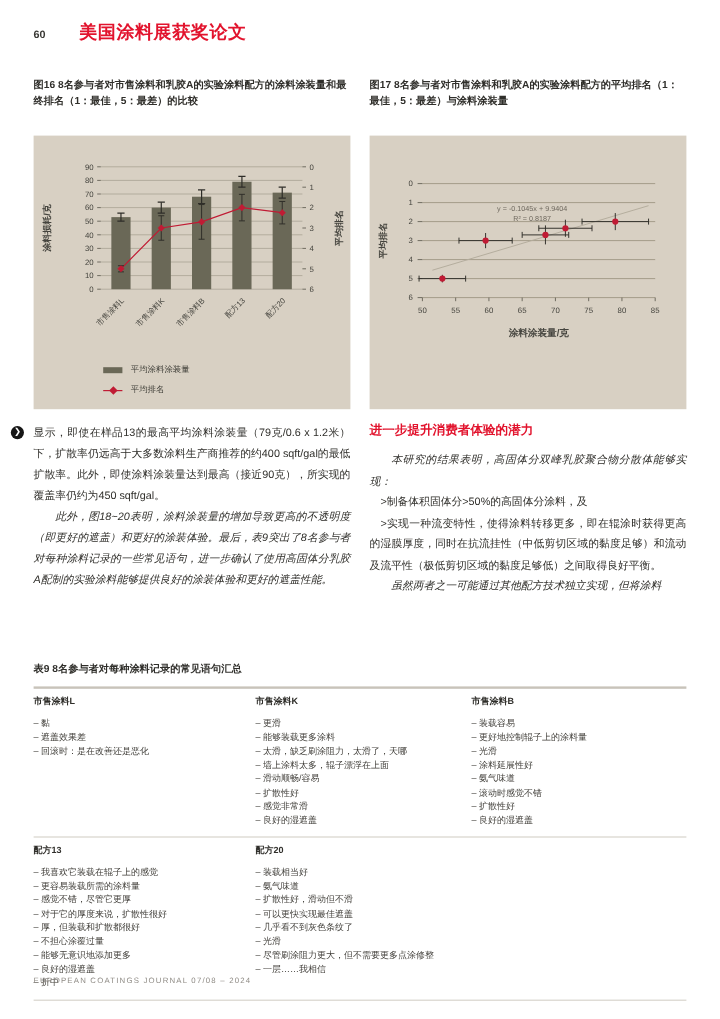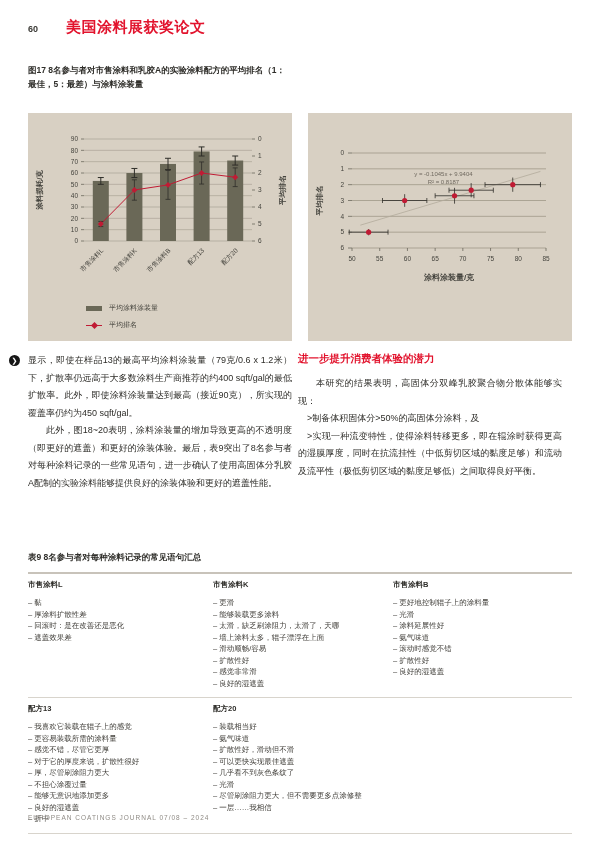--- a/index.html
+++ b/index.html
@@ -20,26 +20,26 @@
   .chart-box{width:264px;height:228px;background:#d8d0c3;overflow:hidden;}
   .chart-box svg{display:block;}
   .legend{margin:2px 0 0 58px;display:flex;flex-direction:column;gap:7px;}
   .legend-row{display:flex;align-items:center;gap:7px;font-size:7px;color:#3d3c36;}
   .swatch-bar{display:inline-block;width:16px;height:5px;background:#6a6857;}
   .swatch-line{position:relative;display:inline-block;width:16px;height:7px;}
   .swatch-line::before{content:"";position:absolute;left:0;right:0;top:3px;border-top:1px solid #c01b34;}
   .swatch-line::after{content:"";position:absolute;left:5.5px;top:1px;width:5px;height:5px;background:#c01b34;transform:rotate(45deg);}
 
   
-  .body-row{position:absolute;top:352px;left:28px;width:544px;display:grid;grid-template-columns:264px 264px;gap:6px;}
+  .body-row{position:absolute;top:352px;left:28px;width:544px;display:grid;grid-template-columns:264px 264px;gap:16px;}
   .col{position:relative;}
   .bullet-icon{position:absolute;left:-19px;top:3px;width:11px;height:11px;border-radius:50%;
                background:#161616;color:#fff;font-size:7px;line-height:11px;text-align:center;font-weight:bold;}
   p.body-p{margin:0;font-size:9px;line-height:17.5px;text-align:justify;color:#2f2e2a;}
-  p.indent{text-indent:2em;}
+  p.indent{text-indent:2em;font-style:italic;}
   p.bullet-line{text-indent:1em;}
   .sub-heading{margin:0 0 9px 0;font-size:10.5px;font-weight:bold;color:#e2132d;font-family:Liberation Mono, monospace;}
 
   
   .table-sec{position:absolute;top:552px;left:28px;width:544px;}
   .table-title{font-size:8.5px;font-weight:bold;margin:0 0 8px 0;color:#2f2e2a;}
   .rule-thick{border-top:2px solid #c8c3ba;}
   .rule-thin{border-top:1px solid #d8d4cc;}
   .t-grid{display:grid;grid-template-columns:185px 180px 1fr;padding:6px 0 8px 0;}
   .t-head{font-size:7.5px;font-weight:bold;color:#2f2e2a;margin-bottom:7px;}
@@ -53,20 +53,21 @@
 <body>
 
 <div class="page">
 
   <div class="hdr">
     <span class="page-num">60</span>
     <span class="section-title">美国涂料展获奖论文</span>
   </div>
 
   <div class="caption-row">
+    <div class="fig-caption">图16 8名参与者对市售涂料和乳胶A的实验涂料配方的涂料涂装量和最终排名（1：最佳，5：最差）的比较</div>
     <div class="fig-caption">图17 8名参与者对市售涂料和乳胶A的实验涂料配方的平均排名（1：最佳，5：最差）与涂料涂装量</div>
   </div>
 
   <div class="chart-row">
     <div class="chart-box" id="chart16">
         <svg width="264" height="188" viewBox="0 0 264 188">
           <line x1="56" y1="128" x2="224" y2="128" stroke="#aba496" stroke-width="0.7"></line>
           <line x1="53" y1="128" x2="56" y2="128" stroke="#6b675c" stroke-width="0.8"></line>
           <text x="50" y="130.3" font-size="6.5" fill="#45443e" text-anchor="end" font-family="&quot;Liberation Sans&quot;,&quot;DejaVu Sans&quot;,sans-serif">0</text>
           <line x1="56" y1="116.66666666666667" x2="224" y2="116.66666666666667" stroke="#aba496" stroke-width="0.7"></line>
@@ -247,72 +248,73 @@
     <div class="col">
       <span class="bullet-icon">❯</span>
       <p class="body-p">显示，即使在样品13的最高平均涂料涂装量（79克/0.6 x 1.2米）下，扩散率仍远高于大多数涂料生产商推荐的约400 sqft/gal的最低扩散率。此外，即使涂料涂装量达到最高（接近90克），所实现的覆盖率仍约为450 sqft/gal。</p>
       <p class="body-p indent">此外，图18~20表明，涂料涂装量的增加导致更高的不透明度（即更好的遮盖）和更好的涂装体验。最后，表9突出了8名参与者对每种涂料记录的一些常见语句，进一步确认了使用高固体分乳胶A配制的实验涂料能够提供良好的涂装体验和更好的遮盖性能。</p>
     </div>
     <div class="col">
       <p class="sub-heading">进一步提升消费者体验的潜力</p>
       <p class="body-p indent">本研究的结果表明，高固体分双峰乳胶聚合物分散体能够实现：</p>
       <p class="body-p bullet-line">&gt;制备体积固体分&gt;50%的高固体分涂料，及</p>
       <p class="body-p bullet-line">&gt;实现一种流变特性，使得涂料转移更多，即在辊涂时获得更高的湿膜厚度，同时在抗流挂性（中低剪切区域的黏度足够）和流动及流平性（极低剪切区域的黏度足够低）之间取得良好平衡。</p>
+      <p class="body-p indent">虽然两者之一可能通过其他配方技术独立实现，但将涂料</p>
     </div>
   </div>
 
   <div class="table-sec">
     <p class="table-title">表9 8名参与者对每种涂料记录的常见语句汇总</p>
     <div class="rule-thick"></div>
     <div class="t-grid">
       <div>
         <div class="t-head">市售涂料L</div>
         <div class="t-items">
             <div>黏</div>
-            <div>厚涂料扩散性差</div>
+            <div>遮盖效果差</div>
             <div>回滚时：是在改善还是恶化</div>
-            <div>遮盖效果差</div>
           </div>
       </div>
       <div>
         <div class="t-head">市售涂料K</div>
         <div class="t-items">
             <div>更滑</div>
             <div>能够装载更多涂料</div>
             <div>太滑，缺乏刷涂阻力，太滑了，天哪</div>
             <div>墙上涂料太多，辊子漂浮在上面</div>
             <div>滑动顺畅/容易</div>
             <div>扩散性好</div>
             <div>感觉非常滑</div>
             <div>良好的湿遮盖</div>
           </div>
       </div>
       <div>
         <div class="t-head">市售涂料B</div>
         <div class="t-items">
+            <div>装载容易</div>
             <div>更好地控制辊子上的涂料量</div>
             <div>光滑</div>
             <div>涂料延展性好</div>
             <div>氨气味道</div>
             <div>滚动时感觉不错</div>
             <div>扩散性好</div>
             <div>良好的湿遮盖</div>
           </div>
       </div>
     </div>
     <div class="rule-thin"></div>
     <div class="t-grid">
       <div>
         <div class="t-head">配方13</div>
         <div class="t-items">
             <div>我喜欢它装载在辊子上的感觉</div>
             <div>更容易装载所需的涂料量</div>
             <div>感觉不错，尽管它更厚</div>
             <div>对于它的厚度来说，扩散性很好</div>
-            <div>厚，尽管刷涂阻力更大</div>
+            <div>厚，但装载和扩散都很好</div>
             <div>不担心涂覆过量</div>
             <div>能够无意识地添加更多</div>
             <div>良好的湿遮盖</div>
             <div>折中</div>
           </div>
       </div>
       <div>
         <div class="t-head">配方20</div>
         <div class="t-items">
             <div>装载相当好</div>

